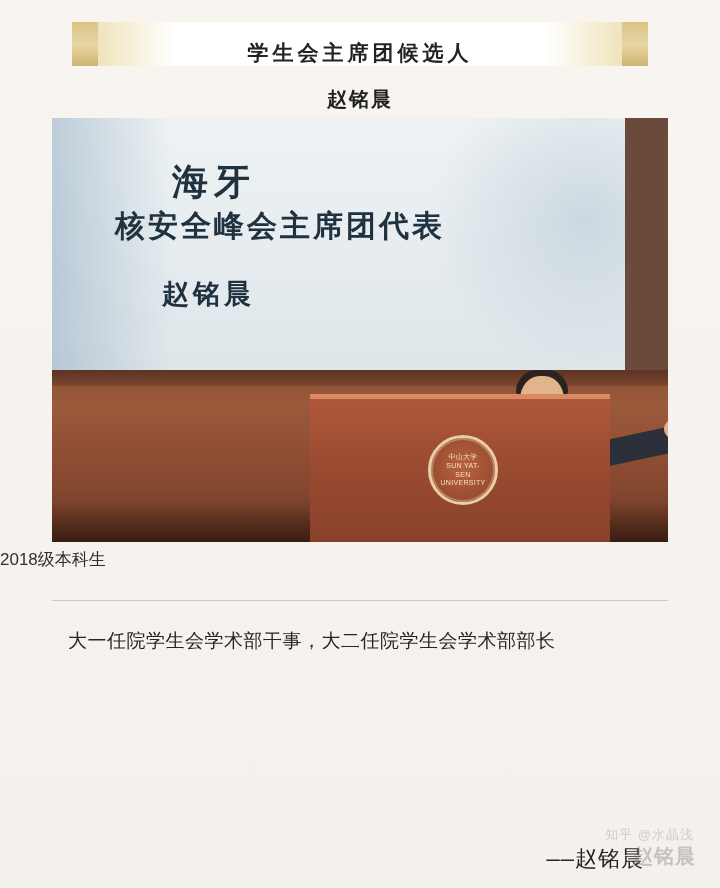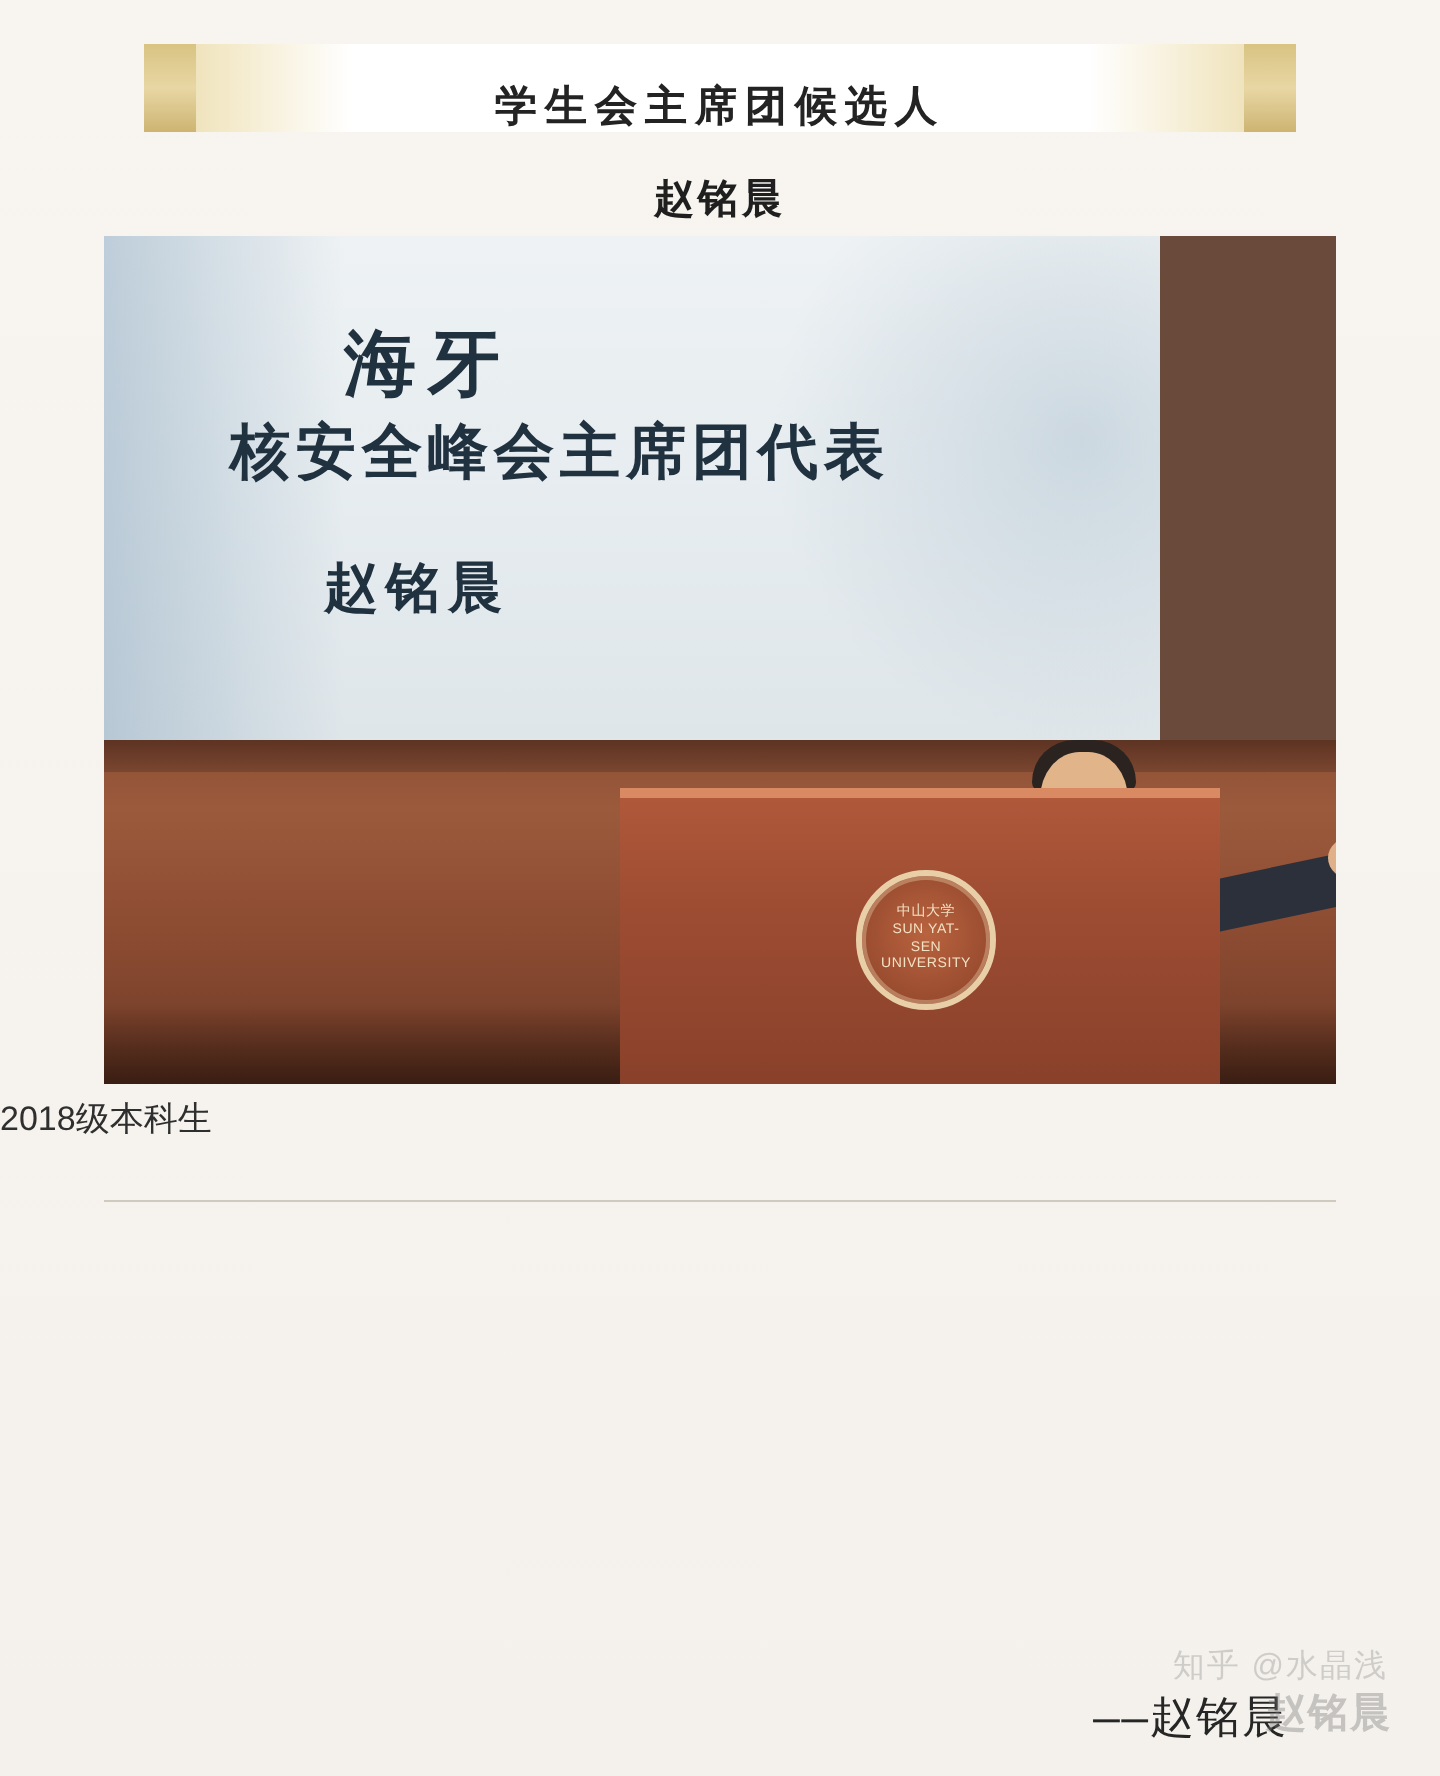--- a/index.html
+++ b/index.html
@@ -86,20 +86,21 @@
     height: 424px;
     overflow: hidden;
     background: #6a4a3a;
   }
   
   .screen {
     position: absolute;
     left: 0; top: 0;
     width: 528px; height: 252px;
     background: linear-gradient(180deg, #eef2f4 0%, #e7edf0 45%, #dfe6ea 100%);
+    padding-left: 45px;
   }
   .screen-tint-left {
     position: absolute;
     left: 0; top: 0;
     width: 120px; height: 252px;
     background: linear-gradient(90deg, rgba(150,175,195,0.55), rgba(200,215,225,0));
   }
   .screen-tint-right {
     position: absolute;
     right: 0; top: 0;
@@ -323,21 +324,21 @@
     font-size: 20px;
     font-weight: 700;
     color: rgba(120,120,120,0.38);
     letter-spacing: 1px;
     pointer-events: none;
   }
   .watermark-sub {
     position: absolute;
     right: 26px;
     bottom: 44px;
-    font-size: 16px;
+    font-size: 13px;
     color: rgba(120,120,120,0.30);
     letter-spacing: 1px;
     pointer-events: none;
     margin-top: 20px;
   }
 </style>
 </head>
 <body>
 
 <div class="page">
@@ -379,20 +380,21 @@
         </div>
       </div>
     </div>
   </div>
 
   <div class="photo-caption">2018级本科生</div>
 
   <div class="divider"></div>
 
   <div class="body-text">
+    <p>大一任院学生会学术部干事，大二任院学生会学术部部长</p>
   </div>
 
   <div class="signature">——赵铭晨</div>
 
   <div class="watermark-sub">知乎 @水晶浅</div>
   <div class="watermark">赵铭晨</div>
 
 </div>
 
 </body></html>

